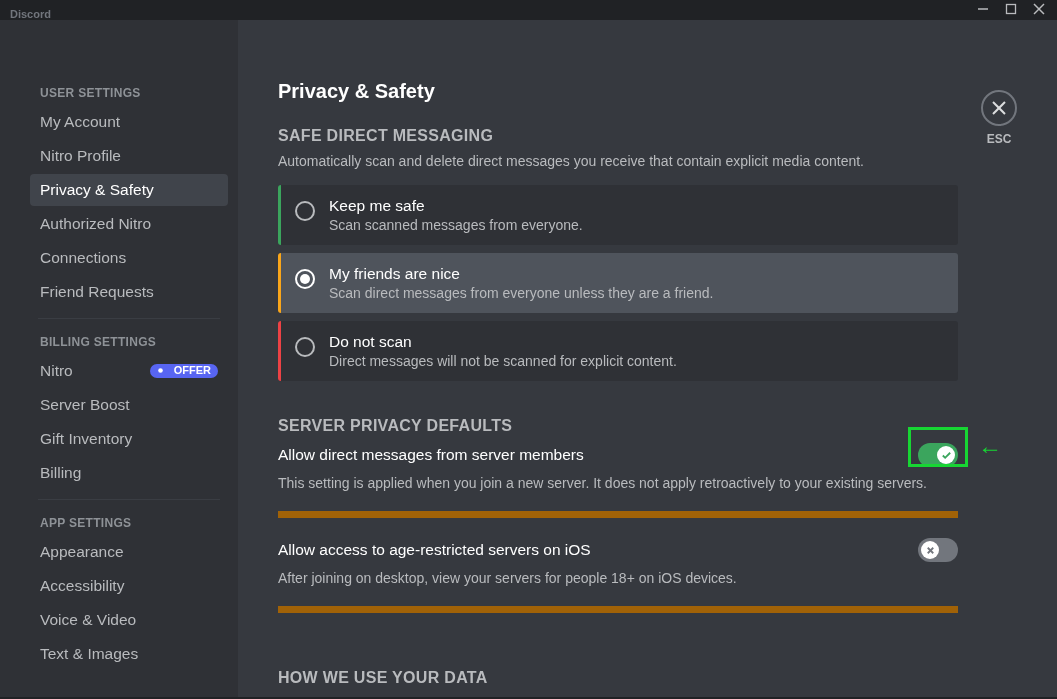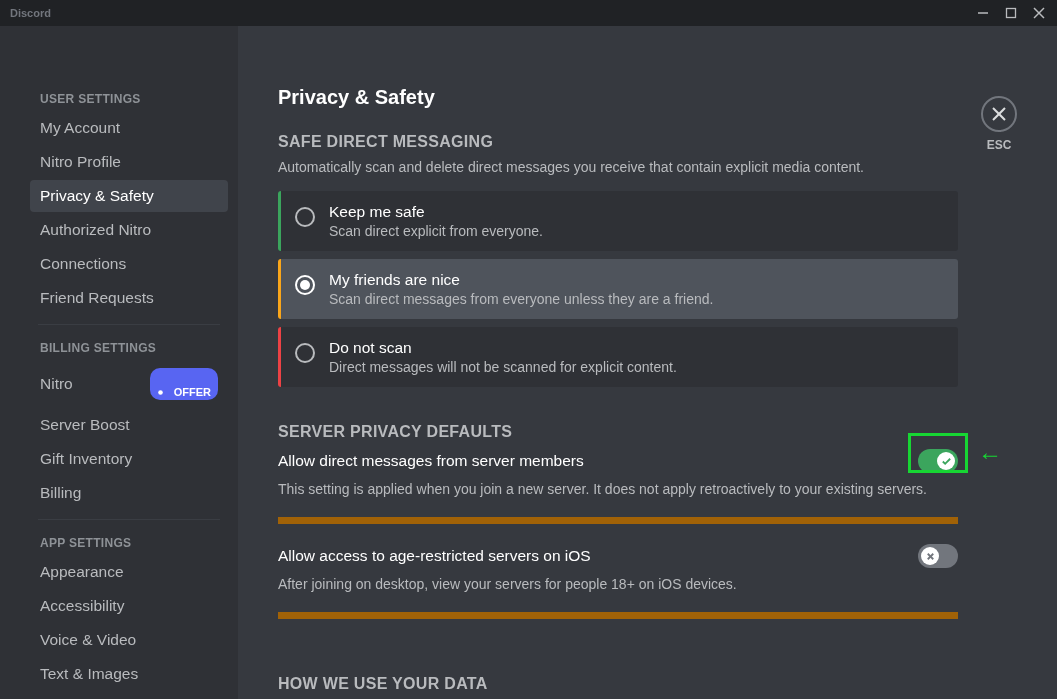--- a/index.html
+++ b/index.html
@@ -6,24 +6,24 @@
   body {
     font-family: -apple-system, BlinkMacSystemFont, "Segoe UI", Helvetica, Arial, sans-serif;
     background: #202225;
     color: #dcddde;
     width: 1057px;
     height: 699px;
     overflow: hidden;
     font-size: 14px;
   }
   .titlebar {
-    height: 26px;
+    height: 20px;
     background: #202225;
     display: flex;
-    align-items: center;
+    align-items: flex-end;
     justify-content: space-between;
     padding: 0 4px 0 10px;
   }
   .titlebar-label {
     font-size: 11px;
     font-weight: 700;
     color: #72767d;
   }
   .window-controls { display: flex; gap: 0; }
   .window-btn {
@@ -61,21 +61,21 @@
     font-size: 15.5px;
     cursor: pointer;
     margin-bottom: 2px;
   }
   .sidebar-item.active { background: #40444b; color: #fff; }
   .offer-badge {
     background: #5865f2;
     color: #fff;
     font-size: 11px;
     font-weight: 700;
-    padding: 18px 7px 2px 5px;
+    padding: 0 7px 2px 5px;
     border-radius: 10px;
     display: inline-flex;
     align-items: center;
     gap: 8px;
   }
   .sep {
     height: 1px;
     background: #3a3d43;
     margin: 10px 8px;
   }
@@ -309,21 +309,21 @@
       <h1>Privacy &amp; Safety</h1>
 
       <div class="section-title">SAFE DIRECT MESSAGING</div>
       <div class="section-desc">Automatically scan and delete direct messages you receive that contain explicit media content.</div>
 
       <div class="radio-group">
         <div class="radio-card safe">
           <div class="radio-circle"></div>
           <div>
             <div class="radio-label">Keep me safe</div>
-            <div class="radio-sub">Scan direct explicit from everyone.</div>
+            <div class="radio-sub">Scan scanned messages from everyone.</div>
           </div>
         </div>
         <div class="radio-card friends selected">
           <div class="radio-circle"></div>
           <div>
             <div class="radio-label">My friends are nice</div>
             <div class="radio-sub">Scan direct messages from everyone unless they are a friend.</div>
           </div>
         </div>
         <div class="radio-card none">

